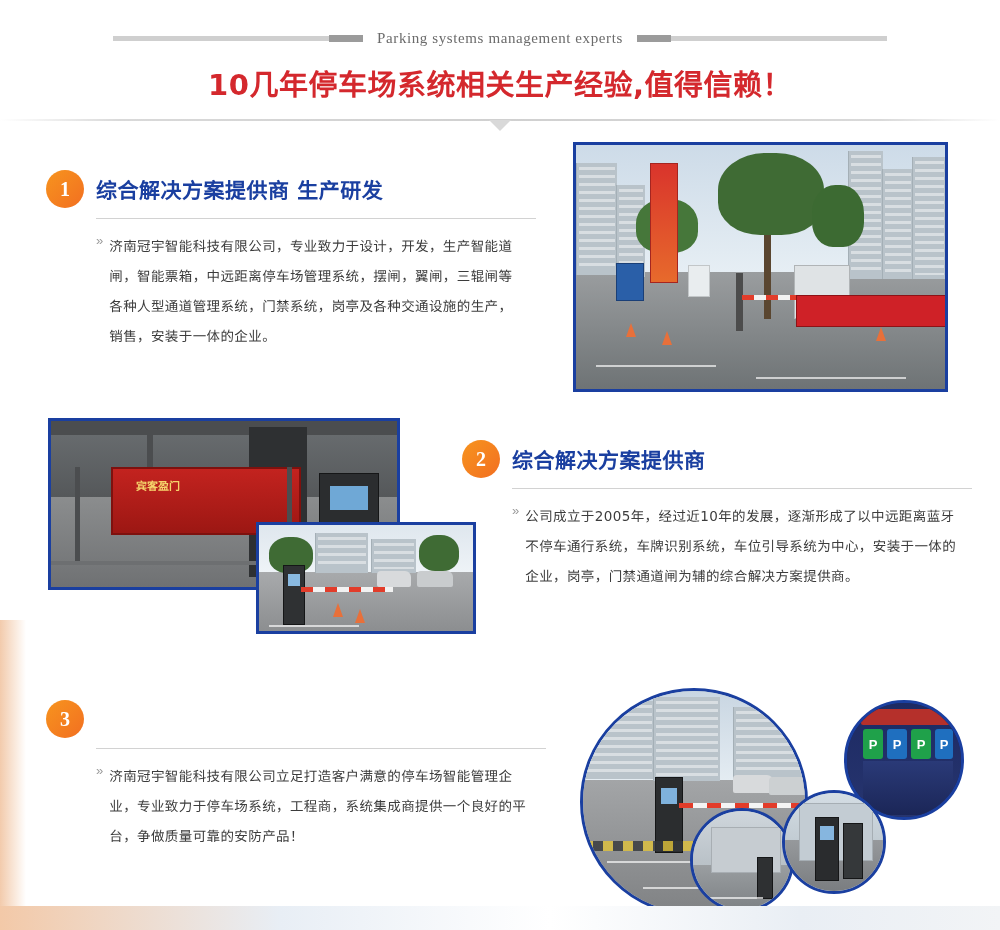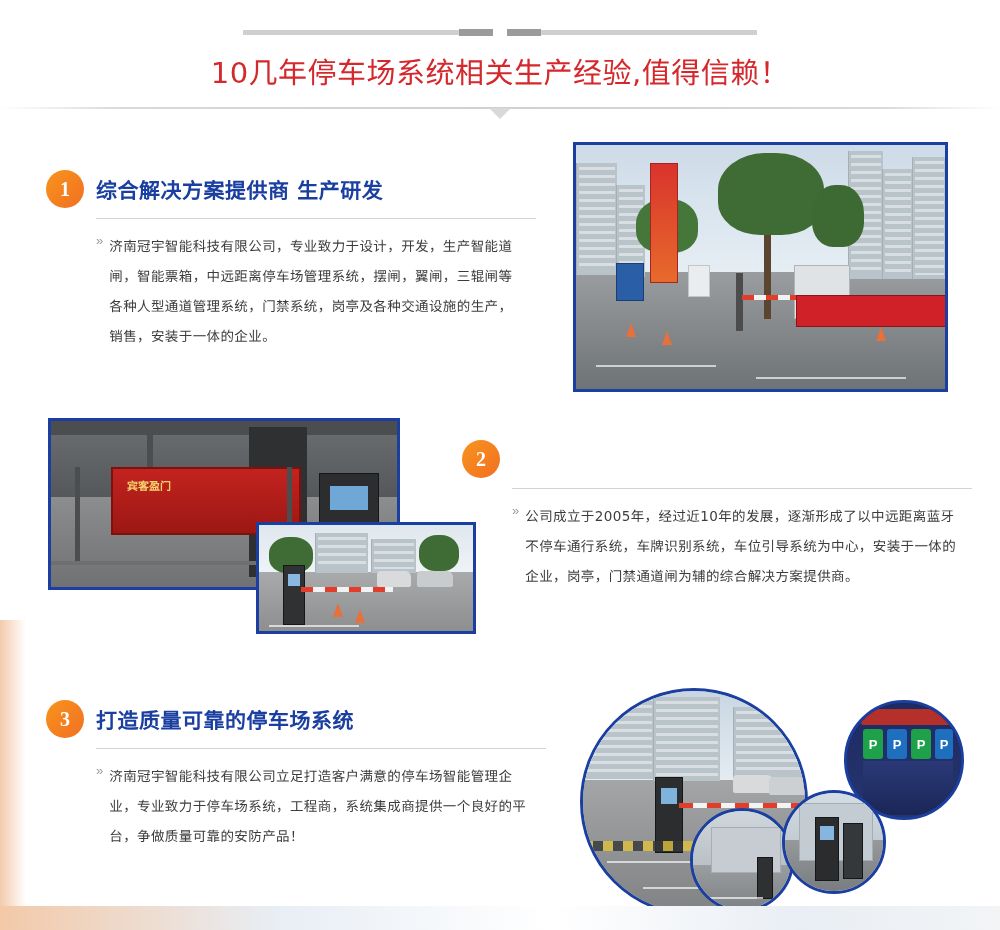--- a/index.html
+++ b/index.html
@@ -75,21 +75,21 @@
   .subtitle {
     font-size: 15px;
     color: #6b6b6b;
     letter-spacing: 0.6px;
     white-space: nowrap;
     font-family: "Liberation Serif", serif;
   }
   .slogan {
     margin-top: 14px;
     font-size: 29px;
-    font-weight: normal;
+    font-weight: bold;
     color: #d4282d;
     letter-spacing: 0.5px;
     font-family: "DejaVu Sans", "Liberation Sans", sans-serif;
     text-align: center;
   }
   .divider-wrap {
     margin-top: 16px;
     position: relative;
     height: 14px;
   }
@@ -251,20 +251,21 @@
     opacity: .55;
   }
 </style>
 </head>
 <body>
 
 <div class="header">
 
   <div class="subtitle-row">
     <div class="sub-rule left"></div>
+    <div class="subtitle">Parking systems management experts</div>
     <div class="sub-rule right"></div>
   </div>
 
   <div class="slogan">10几年停车场系统相关生产经验,值得信赖！</div>
 
   <div class="divider-wrap">
     <div class="divider-line"></div>
     <div class="divider-caret"></div>
   </div>
 </div>
@@ -324,37 +325,38 @@
   <div class="cone" style="left:300px; top:182px;"></div>
 
   <div class="road-line" style="left:20px; top:220px; width:120px;"></div>
   <div class="road-line" style="left:180px; top:232px; width:150px;"></div>
 </div>
 
 <div class="section" style="top:440px;">
   <div style="position:absolute; left:462px; top:0; width:500px;">
     <div class="sec-head">
       <div class="num-badge">2</div>
+      <div class="sec-title">综合解决方案提供商</div>
     </div>
     <div class="sec-underline" style="width:460px; margin-left:50px;"></div>
     <div class="para" style="margin-left:50px; width:450px;">
       <span class="para-marker">»</span>
       <span class="para-text">公司成立于2005年，经过近10年的发展，逐渐形成了以中远距离蓝牙不停车通行系统，车牌识别系统，车位引导系统为中心，安装于一体的企业，岗亭，门禁通道闸为辅的综合解决方案提供商。</span>
     </div>
   </div>
 </div>
 
 <div class="photo" id="photo2" style="left:48px; top:418px; width:352px; height:172px;">
   <div class="sky"></div>
   <div class="ground"></div>
   <div class="beam" style="left:0; top:0; width:352px; height:14px;"></div>
   <div class="beam" style="left:96px; top:0; width:6px; height:54px;"></div>
   <div class="wallbox" style="left:198px; top:6px; width:58px; height:150px;"></div>
   <div class="redpanel" style="left:60px; top:46px; width:186px; height:64px;">
-    <span class="gold" style="left:14px; top:8px;">宾客盈门</span>
+    <span class="gold" style="left:23px; top:8px;">宾客盈门</span>
   </div>
   <div class="beam" style="left:24px; top:46px; width:5px; height:96px;"></div>
   <div class="beam" style="left:236px; top:46px; width:5px; height:96px;"></div>
   <div class="machine" style="left:268px; top:52px; width:58px; height:104px;">
     <div class="scr" style="left:10px; top:12px; width:38px; height:24px;"></div>
   </div>
   <div class="beam" style="left:0; top:140px; width:352px; height:4px; background:#6d6f71;"></div>
 </div>
 
 <div class="photo" id="photo3" style="left:256px; top:522px; width:220px; height:112px;">
@@ -376,21 +378,20 @@
   <div class="barrier" style="left:42px; top:62px; width:92px;"></div>
   <div class="cone" style="left:74px; top:78px;"></div>
   <div class="cone" style="left:96px; top:84px;"></div>
   <div class="road-line" style="left:10px; top:100px; width:90px;"></div>
 </div>
 
 <div class="section" style="top:700px;">
   <div style="position:absolute; left:46px; top:0; width:500px;">
     <div class="sec-head">
       <div class="num-badge">3</div>
-      <div class="sec-title">打造质量可靠的停车场系统</div>
     </div>
     <div class="sec-underline" style="width:450px; margin-left:50px;"></div>
     <div class="para" style="margin-left:50px; width:440px;">
       <span class="para-marker">»</span>
       <span class="para-text">济南冠宇智能科技有限公司立足打造客户满意的停车场智能管理企业，专业致力于停车场系统，工程商，系统集成商提供一个良好的平台，争做质量可靠的安防产品！</span>
     </div>
   </div>
 </div>
 
 <div class="photo round" id="photo4" style="left:580px; top:688px; width:228px; height:228px;">

